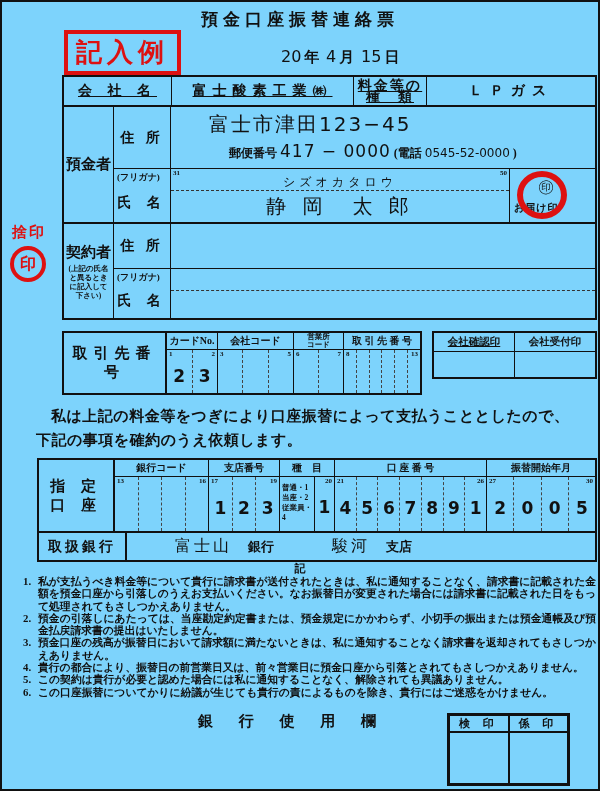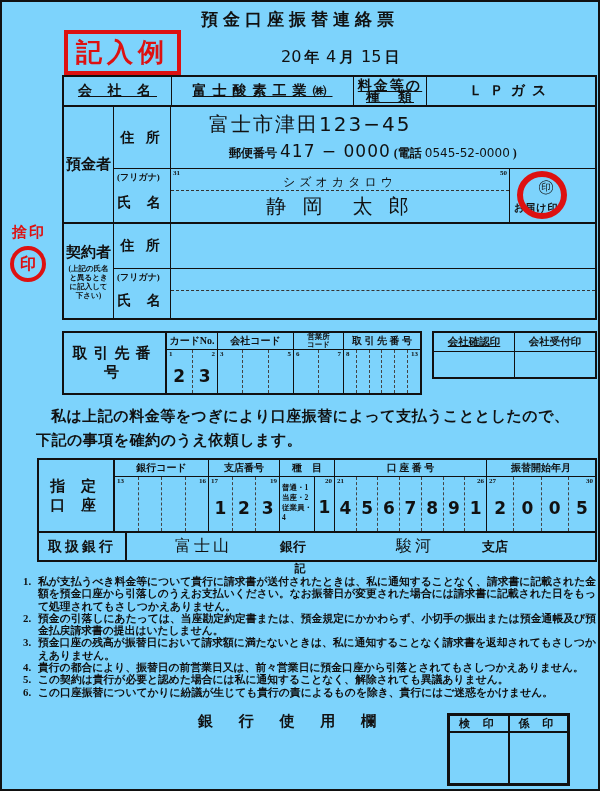--- a/index.html
+++ b/index.html
@@ -95,21 +95,21 @@
   #designated-table .lblcell{ width:76px; border-right:2px solid #111; }
   .dw1{ width:93px; } .dw2{ width:71px; } .dw3{ width:55px; } .dw4{ width:152px; } .dw5{ flex:1; }
   .type-body{ flex:1; display:flex; position:relative; }
   .type-options{ width:34px; font-size:7.5px; line-height:10px; font-weight:bold; padding:6px 0 0 2px; white-space:pre-line; }
   .type-value{ flex:1; border-left:1px solid #111; position:relative; display:flex; align-items:center; justify-content:center; }
   .type-value .v{ font-size:17px; font-weight:bold; padding-top:6px; }
 
   
   #bank-row{ left:35px; top:531px; width:560px; height:29px; border:2px solid #111; border-top:none; display:flex; }
   #bank-row .lblcell{ width:88px; border-right:2px solid #111; font-size:14px; letter-spacing:3px; }
-  #bank-row .content{ flex:1; display:flex; align-items:center; font-size:13px; font-weight:bold;gap:32px; }
+  #bank-row .content{ flex:1; display:flex; align-items:center; font-size:13px; font-weight:bold; }
   #bank-row .fillname{ font-size:16px; font-weight:normal; letter-spacing:3px; }
   #bank-row .m1{ margin-left:48px; } #bank-row .m2{ margin-left:16px; } #bank-row .m3{ margin-left:58px; } #bank-row .m4{ margin-left:16px; }
 
   
   #notes-heading{ top:559px; left:0; width:100%; text-align:center; font-size:11px; font-weight:bold; }
   #notes{ left:14px; top:573px; width:580px; }
   .note{ display:flex; font-size:10.8px; font-weight:600; line-height:12.3px; }
   .note .no{ width:22px; flex:none; text-align:left; padding-left:7px; }
   .note .txt{ flex:1; text-align:justify; }
 

